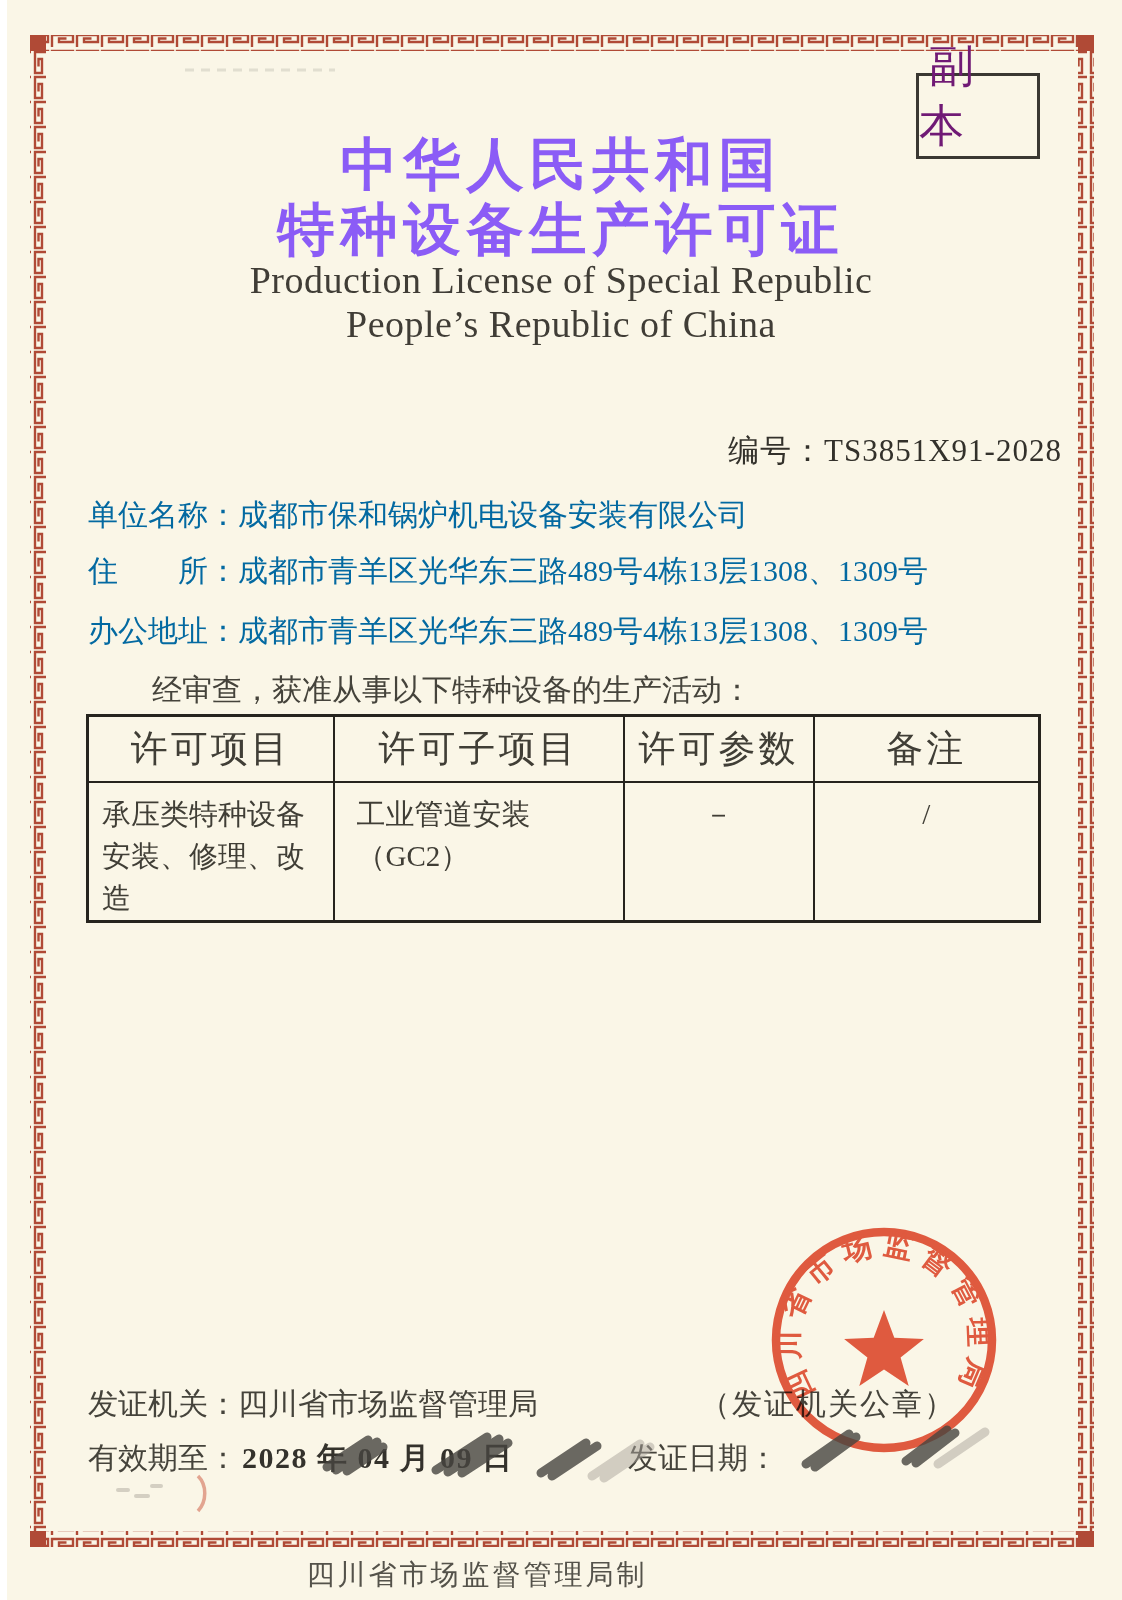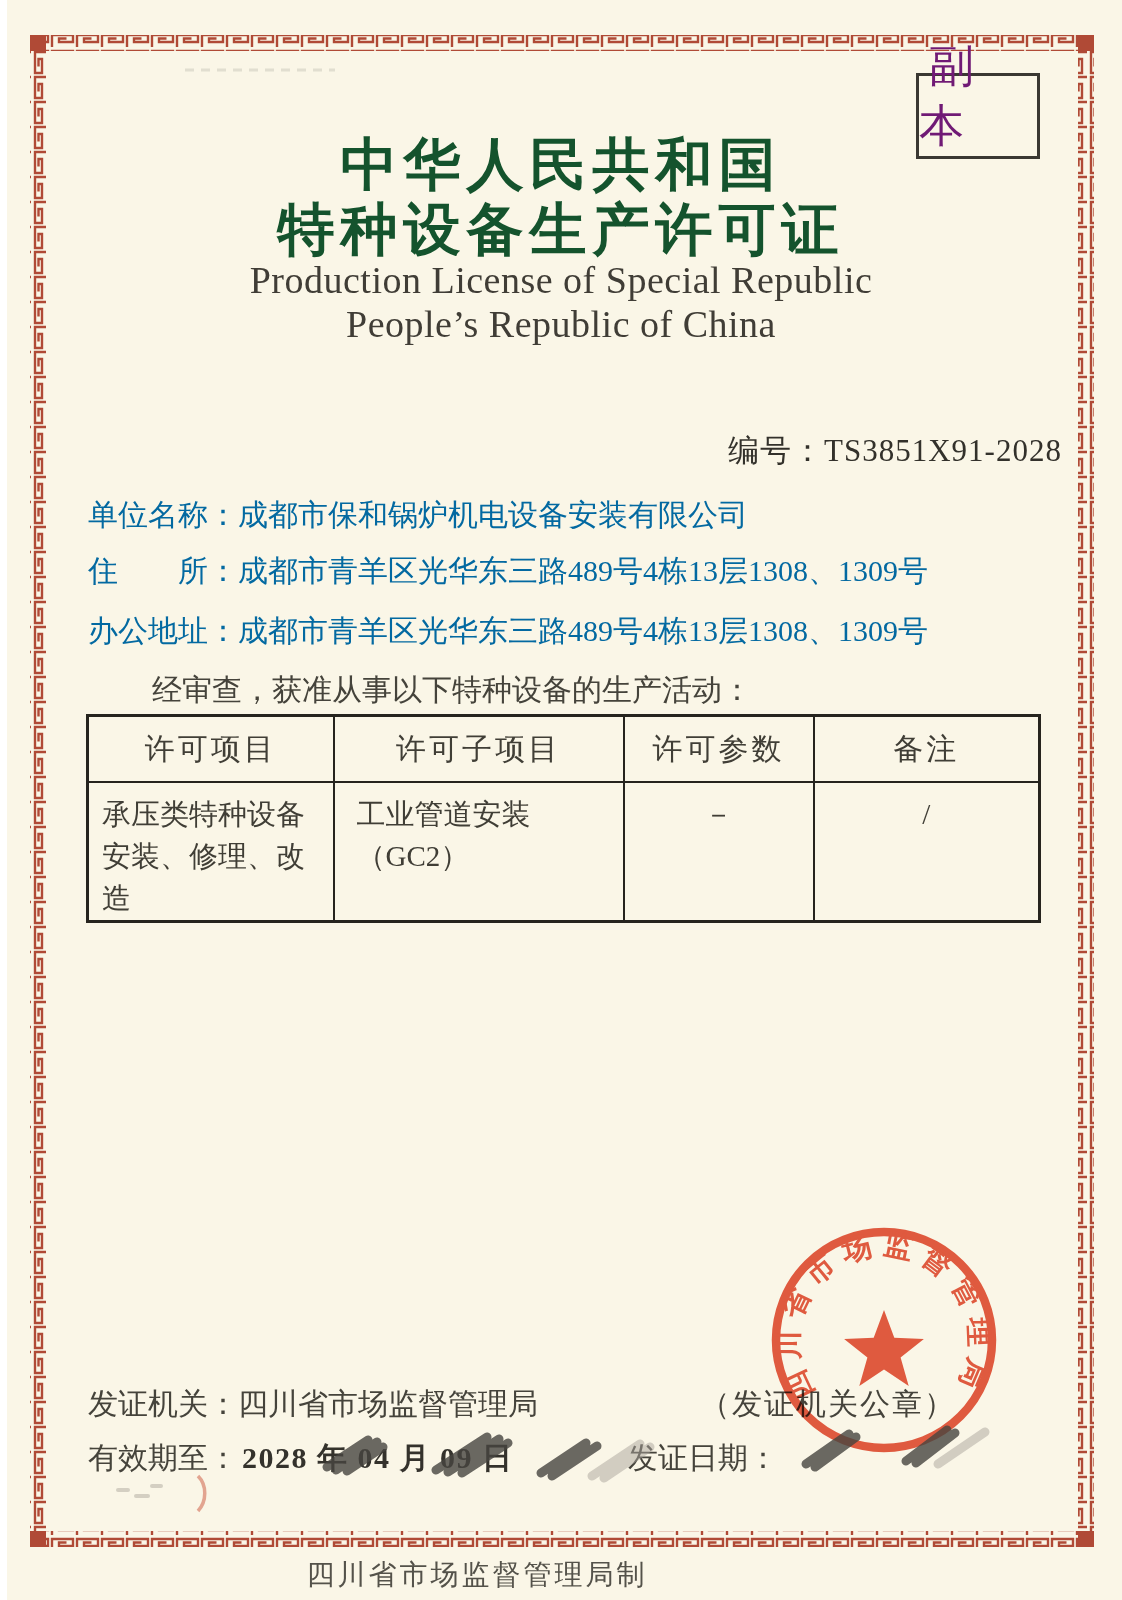--- a/index.html
+++ b/index.html
@@ -6,21 +6,21 @@
   .page {
     position:relative; width:1122px; height:1600px; margin:0 auto;
     background:#faf6e7; overflow:hidden;
     font-family:"Liberation Serif", serif; color:#3d3b33;
   }
   .abs { position:absolute; }
   .scan-edge { left:0; top:0; width:7px; height:1600px; background:#ffffff; }
 
   .title-cn {
     left:0; width:1122px; text-align:center;
-    color:#14532d; font-family:"Liberation Sans", sans-serif;
+    color:#8b5cf6; font-family:"Liberation Sans", sans-serif;
     font-weight:700; font-size:57px; letter-spacing:6px; line-height:64px;
   }
   .t1 { top:132px; }
   .t2 { top:197px; }
   .title-en {
     left:0; width:1122px; text-align:center;
     color:#403d36; font-size:38px; line-height:44px; letter-spacing:0.5px;
   }
   .e1 { top:258px; }
   .e2 { top:302px; }
@@ -39,21 +39,21 @@
   .f-residence{ top:551px; }
   .f-office   { top:611px; }
   .approval { left:152px; top:670px; font-size:30px; color:#45433b; }
 
   table.lic {
     position:absolute; left:86px; top:714px; width:952px;
     border-collapse:collapse; table-layout:fixed;
     border:3px solid #26241e;
   }
   table.lic th, table.lic td { border:2px solid #26241e; font-weight:normal; color:#403e36; }
-  table.lic th { height:62px; font-size:30px; letter-spacing:3px; text-align:center; }
+  table.lic th { height:62px; font-size:37px; letter-spacing:3px; text-align:center; }
   table.lic td { height:94px; vertical-align:top; font-size:29px; line-height:42px; padding-top:10px; }
   td.c1 { text-align:left; padding-left:13px; padding-right:10px; }
   td.c2 { text-align:left; padding-left:22px; }
   td.c3, td.c4 { text-align:center; }
 
   .issuer   { left:88px;  top:1384px; font-size:30px; display:flex; white-space:nowrap; color:#45433b; }
   .sealnote { left:700px; top:1384px; font-size:30px; letter-spacing:2px; color:#45433b; }
   .dateline { top:1438px; font-size:30px; display:flex; white-space:nowrap; color:#45433b; }
   .d-valid  { left:88px; }
   .d-issue  { left:628px; }

